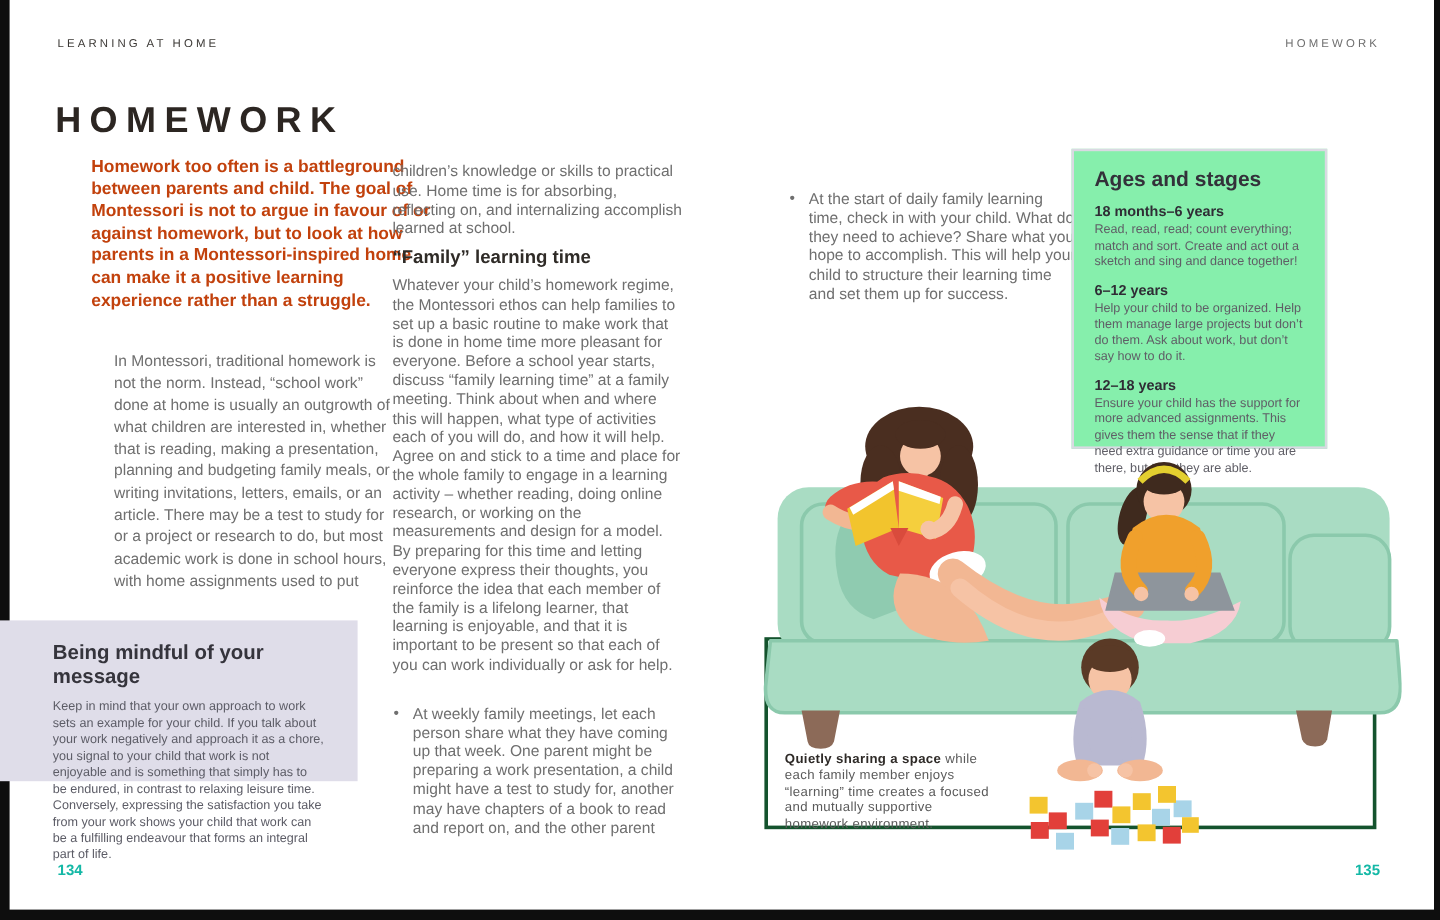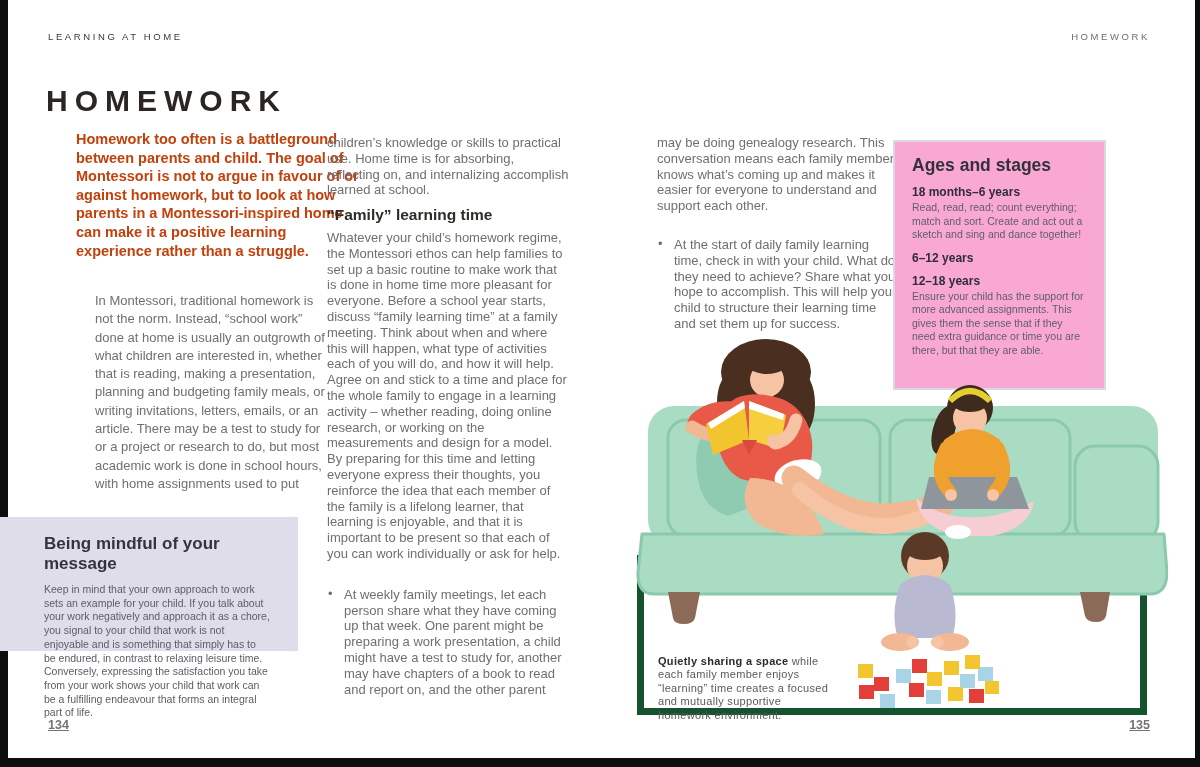--- a/index.html
+++ b/index.html
@@ -14,43 +14,43 @@
 
   
   .title{position:absolute;left:46px;top:84px;font-size:30px;font-weight:800;letter-spacing:7px;color:#2c2622;font-family:"Liberation Sans",sans-serif;}
   .intro{position:absolute;left:48px;top:130px;width:285px;font-size:14.5px;line-height:18.6px;font-weight:bold;color:#c2410c;margin-left:28px;}
   .approach{position:absolute;left:95px;top:292px;width:233px;}
   .approach h3{margin:0 0 5px 0;font-size:15.5px;color:#2f2b27;}
   .approach p{margin:0;font-size:13px;line-height:18.3px;color:#6f6f6f;}
   .mindful{position:absolute;left:0px;top:517px;width:298px;height:134px;background:#dfdde9;box-sizing:border-box;padding:17px 28px 0 44px;}
   .mindful h3{margin:0 0 9px 0;font-size:17px;color:#35343c;}
   .mindful p{margin:0;font-size:10.5px;line-height:13.7px;color:#5c5c66;}
-  .pagenum{position:absolute;top:718px;font-size:12.5px;font-weight:bold;color:#737373;text-decoration:underline;}
+  .pagenum{position:absolute;top:718px;font-size:12.5px;font-weight:bold;color:#14b8a6;}
   .pn-left{left:48px;}
   .pn-right{right:50px;}
 
   
   .col{position:absolute;top:135px;width:242px;font-size:13px;line-height:15.8px;color:#6f6f6f;}
   .col-2{left:327px;}
   .col-3{left:657px;}
   .col p{margin:0;}
   .col h3{margin:9px 0 7px 0;font-size:15.5px;color:#2f2b27;}
   .bullets{margin:25px 0 0 0;padding:0;list-style:none;}
   .bullets li{position:relative;padding-left:17px;}
   .bullets li::before{content:"\2022";position:absolute;left:1px;top:-1px;color:#6f6f6f;}
   .col-3 .bullets{margin-top:23px;}
 
   
-  .ages{position:absolute;left:893px;top:140px;width:213px;height:250px;background:#f9a8d4;border:2px solid #d9d9e2;box-sizing:border-box;padding:13px 16px 0 17px;z-index:2;}
+  .ages{position:absolute;left:893px;top:124px;width:213px;height:250px;background:#86efac;border:2px solid #d9d9e2;box-sizing:border-box;padding:13px 16px 0 17px;z-index:2;}
   .ages h2{margin:0 0 8px 0;font-size:17.5px;color:#33313a;}
   .ages h4{margin:9px 0 2px 0;font-size:12px;color:#2f2d35;}
   .ages p{margin:0;font-size:10.5px;line-height:13.5px;color:#5f5e66;}
 
   
-  .frame{position:absolute;left:637px;top:555px;width:510px;height:160px;border:7px solid #14532d;box-sizing:border-box;z-index:1;}
+  .frame{position:absolute;left:637px;top:531px;width:510px;height:160px;border:3px solid #14532d;box-sizing:border-box;z-index:1;}
   .caption{position:absolute;left:14px;top:93px;width:176px;font-size:11px;line-height:13.4px;color:#5a5a5a;letter-spacing:0.3px;}
   .caption .lead{font-weight:bold;color:#2e2a27;}
 
   .illu{position:absolute;left:628px;top:328px;width:540px;height:396px;z-index:3;}
 </style>
 </head>
 <body>
 
 <div id="root">
   <div class="page"></div>
@@ -75,31 +75,31 @@
   <div class="col col-2">
     <p>children’s knowledge or skills to practical use. Home time is for absorbing, reflecting on, and internalizing accomplish learned at school.</p>
     <h3>“Family” learning time</h3>
     <p>Whatever your child’s homework regime, the Montessori ethos can help families to set up a basic routine to make work that is done in home time more pleasant for everyone. Before a school year starts, discuss “family learning time” at a family meeting. Think about when and where this will happen, what type of activities each of you will do, and how it will help. Agree on and stick to a time and place for the whole family to engage in a learning activity – whether reading, doing online research, or working on the measurements and design for a model. By preparing for this time and letting everyone express their thoughts, you reinforce the idea that each member of the family is a lifelong learner, that learning is enjoyable, and that it is important to be present so that each of you can work individually or ask for help.</p>
     <ul class="bullets">
       <li>At weekly family meetings, let each person share what they have coming up that week. One parent might be preparing a work presentation, a child might have a test to study for, another may have chapters of a book to read and report on, and the other parent</li>
     </ul>
   </div>
 
   <div class="col col-3">
-    <p>may be doing genealogy research. This conversation means each family member knows what’s coming up and makes it easier for everyone to understand and support each other.</p>
     <ul class="bullets">
       <li>At the start of daily family learning time, check in with your child. What do they need to achieve? Share what you hope to accomplish. This will help your child to structure their learning time and set them up for success.</li>
     </ul>
   </div>
 
   <div class="ages">
     <h2>Ages and stages</h2>
     <h4>18 months–6 years</h4>
     <p>Read, read, read; count everything; match and sort. Create and act out a sketch and sing and dance together!</p>
     <h4>6–12 years</h4>
+    <p>Help your child to be organized. Help them manage large projects but don’t do them. Ask about work, but don’t say how to do it.</p>
     <h4>12–18 years</h4>
     <p>Ensure your child has the support for more advanced assignments. This gives them the sense that if they need extra guidance or time you are there, but that they are able.</p>
   </div>
 
   <div class="frame">
     <div class="caption">
       <span class="lead">Quietly sharing a space</span><span> while each family member enjoys “learning” time creates a focused and mutually supportive homework environment.</span>
     </div>
   </div>
 

